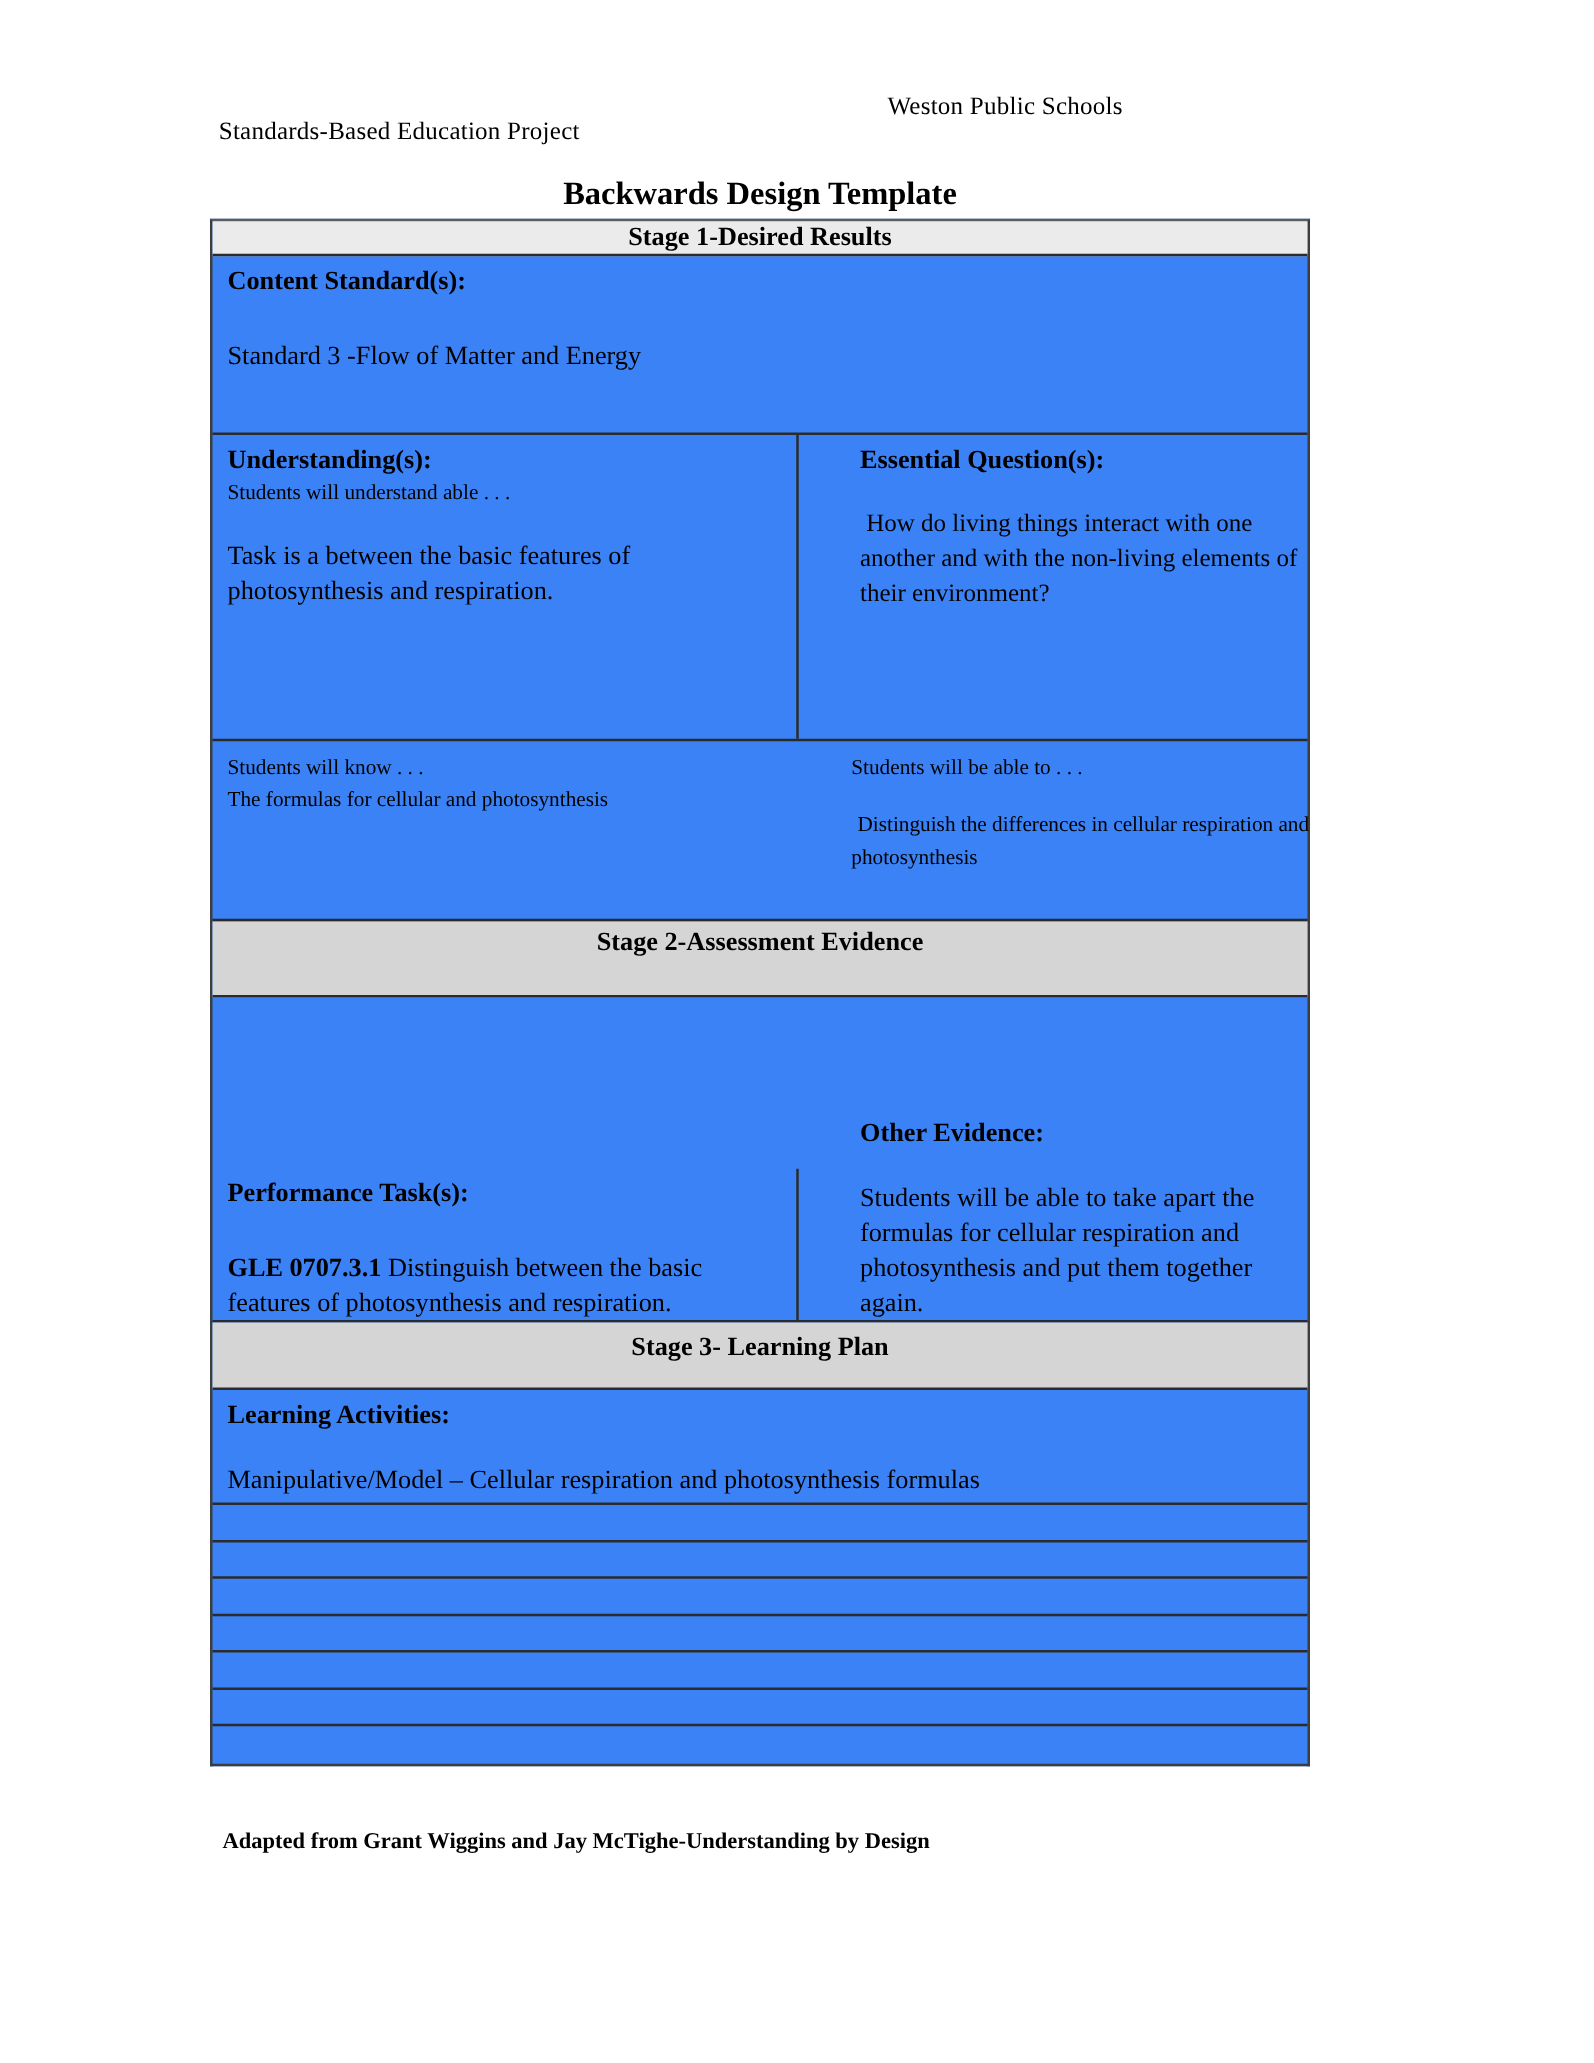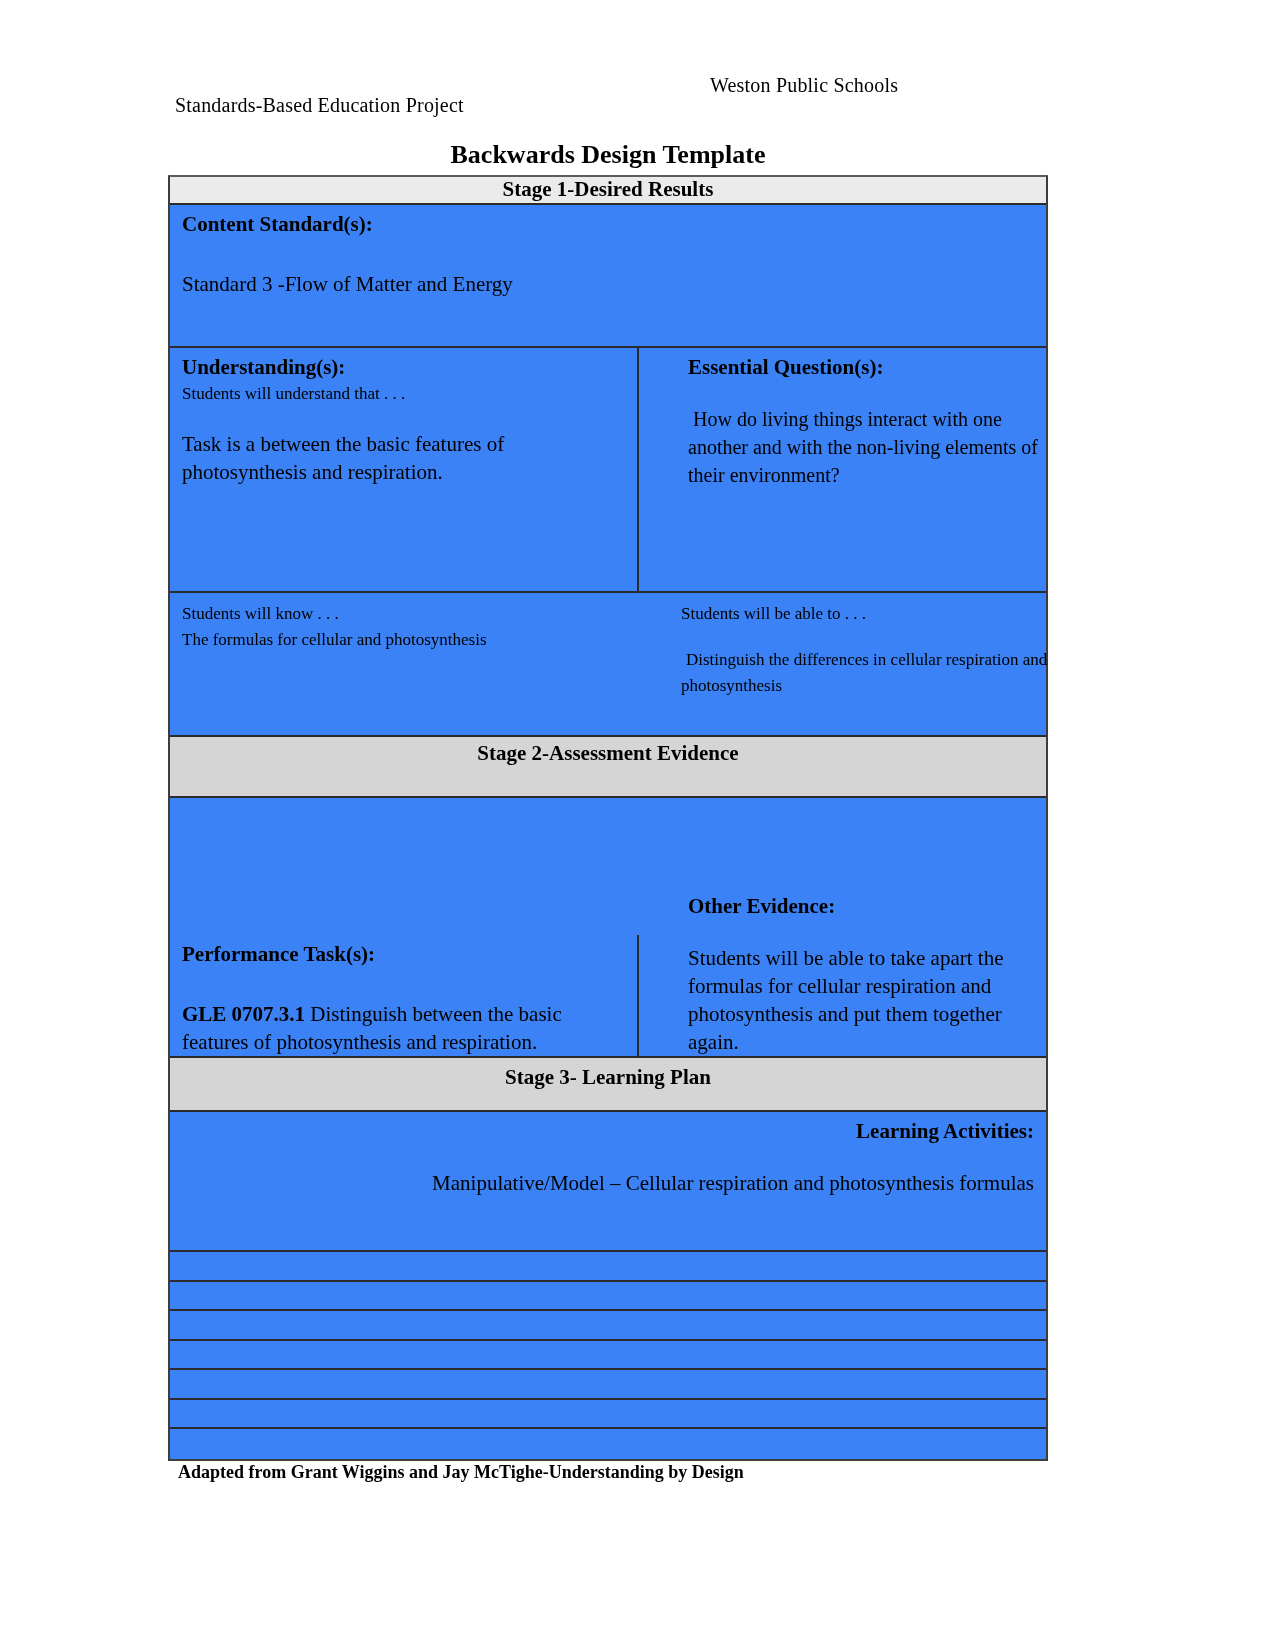--- a/index.html
+++ b/index.html
@@ -32,21 +32,21 @@
   .band-1 { height: 28px; line-height: 25px; background: var(--band1-bg, #ebebeb); }
   .band-2 { height: 61px; padding-top: 4px; background: var(--band23-bg, #d5d5d5); }
   .band-3 { height: 54px; padding-top: 7px; background: var(--band23-bg, #d5d5d5); }
 
   .row { border-bottom: 2px solid #2b2b2b; }
   .cell { padding: 6px 12px 0 12px; }
   .content-row { height: 143px; }
   .understanding-row { height: 245px; }
   .know-row { height: 144px; position: relative; }
   .assessment-row { height: 260px; align-items: flex-end; }
-  .learning-row { height: 140px; text-align: right; }
+  .learning-row { height: 92px; }
 
   .cols { display: flex; gap: 39px; }
   .cols .col-left {
     width: 469px; border-right: 2px solid #2b2b2b;
     padding: 6px 8px 0 12px;
   }
   .cols .col-right { flex: 1; padding: 6px 0 0 10px; }
 
   p { margin: 0; }
   .label { font-weight: bold; font-size: 21px; line-height: 27px; }
@@ -84,21 +84,21 @@
   <div class="band band-1">Stage 1-Desired Results</div>
 
   <div class="row cell content-row">
     <p class="label">Content Standard(s):</p>
     <p class="body gap-lg">Standard 3 -Flow of Matter and Energy</p>
   </div>
 
   <div class="row cols understanding-row">
     <div class="col-left">
       <p class="label">Understanding(s):</p>
-      <p class="sub">Students will understand that . . .</p>
+      <p class="sub">Students will understand able . . .</p>
       <p class="body gap-md">Task is a between the basic features of photosynthesis and respiration.</p>
     </div>
     <div class="col-right">
       <p class="label">Essential Question(s):</p>
       <p class="fit gap-md indent">How do living things interact with one another and with the non-living elements of their environment?</p>
     </div>
   </div>
 
   <div class="row know-row">
     <div class="know-left">

